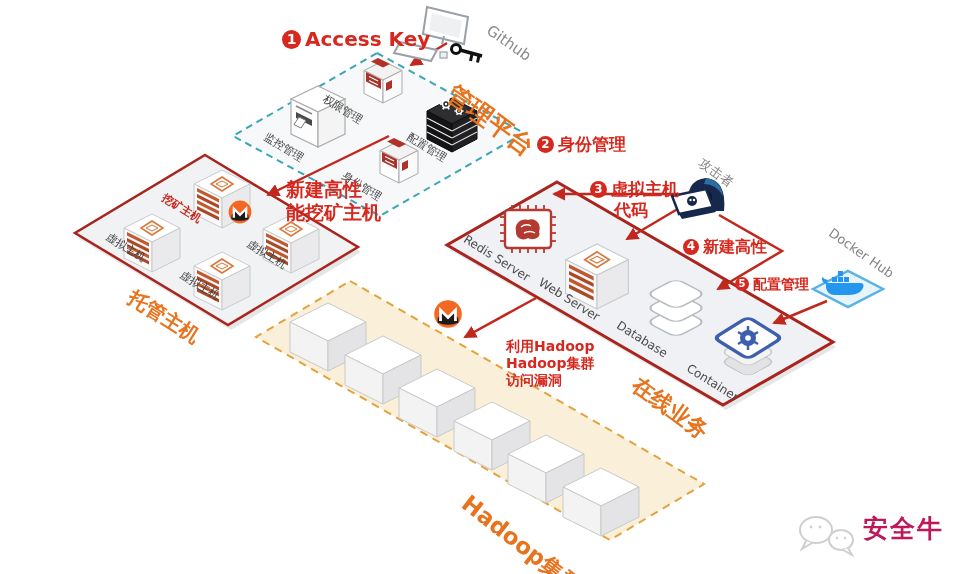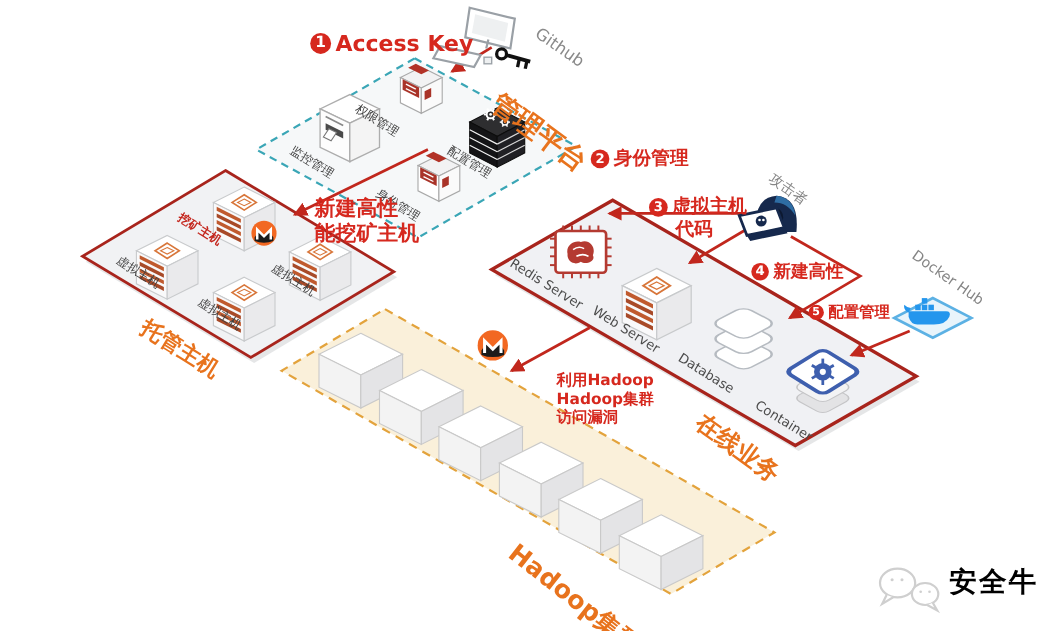--- a/index.html
+++ b/index.html
@@ -25,21 +25,21 @@
   .f20{font-size:20px;} .f17{font-size:17px;} .f16{font-size:16px;} .f14{font-size:14px;}
   .num{display:inline-flex;justify-content:center;align-items:center;background:#d6281e;color:#fff;
        border-radius:50%;flex:0 0 auto;}
   .n20{width:19px;height:19px;font-size:14px;}
   .n17{width:17px;height:17px;font-size:12px;}
   .n16{width:16px;height:16px;font-size:12px;}
   .n14{width:14px;height:14px;font-size:10px;}
   .note{color:#d6281e;font-weight:bold;position:absolute;line-height:1.22;}
   .note .ind{margin-left:24px;}
   .watermark{position:absolute;left:793px;top:512px;display:flex;align-items:center;gap:6px;
-             color:#000000;font-weight:bold;font-size:25px;letter-spacing:2px;}
+             color:#be185d;font-weight:bold;font-size:25px;letter-spacing:2px;}
 </style>
 </head>
 <body>
 
 <div id="stage">
 
 <svg id="diagram" width="966" height="574" viewBox="0 0 966 574">
   <defs>
     <marker id="ah" viewBox="0 0 10 10" refX="8.5" refY="5" markerWidth="5.2" markerHeight="5.2" orient="auto">
       <path d="M0,0 L10,5 L0,10 z" fill="#c1271d"></path>

